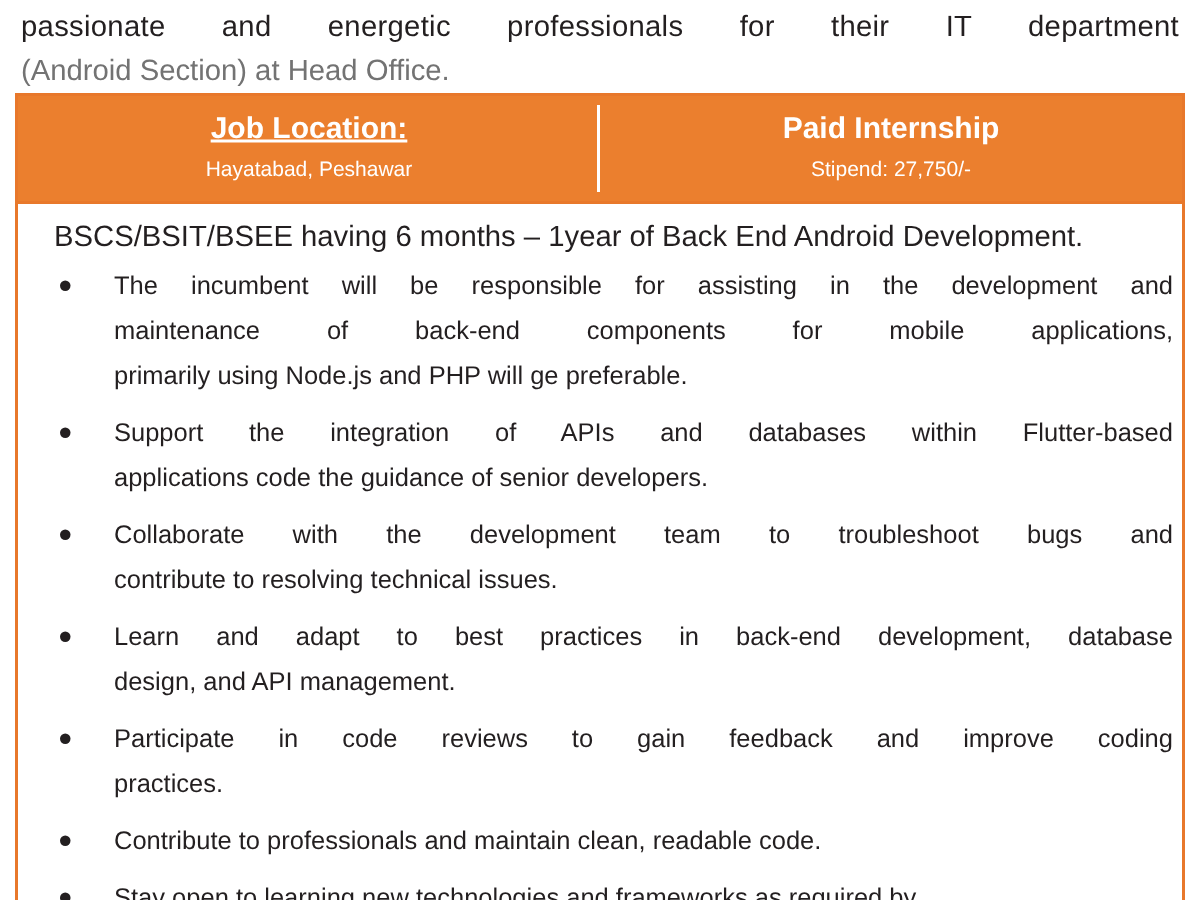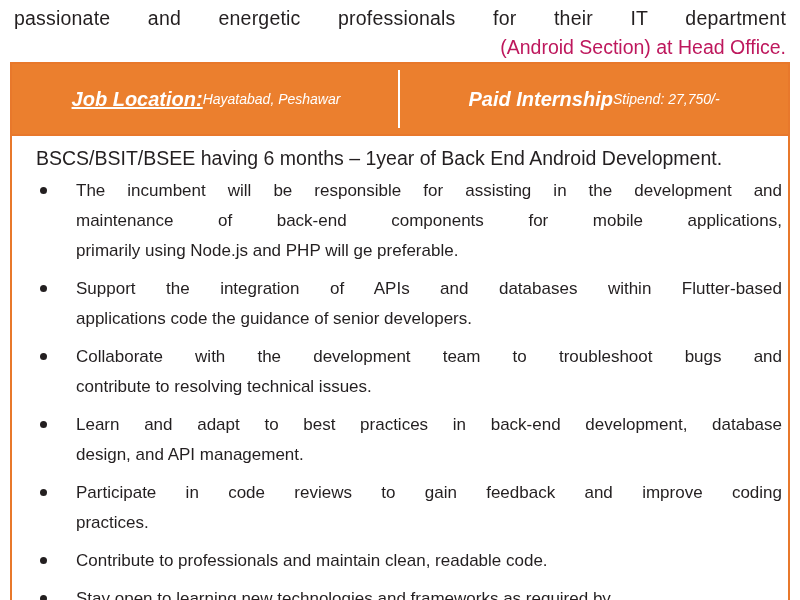--- a/index.html
+++ b/index.html
@@ -33,22 +33,22 @@
     text-align: justify;
     text-align-last: justify;
     white-space: nowrap;
     letter-spacing: 0.2px;
     padding-top: 3px;
     color: #231f20;
   }
   .intro-line2 {
     font-size: 19.5px;
     line-height: 30px;
-    text-align: right;
-    color: #be185d;
+    text-align: left;
+    color: #737373;
     margin-top: -1px;
   }
 
   
   .frame {
     position: absolute;
     left: 10px;
     top: 62px;
     width: 780px;
     border: 2px solid #e8782b;
@@ -57,26 +57,25 @@
   }
   .header-band {
     display: flex;
     background: #eb7f2e;
     height: 70px;
     border-bottom: 2px solid #e8782b;
   }
   .header-cell {
     flex: 1 1 50%;
     display: flex;
-    flex-direction: row;
+    flex-direction: column;
     align-items: center;
     justify-content: center;
     color: #ffffff;
     position: relative;
-    font-style: italic;
   }
   .header-cell.left::after {
     content: "";
     position: absolute;
     right: 0;
     top: 6px;
     bottom: 6px;
     width: 2px;
     background: #ffffff;
   }

